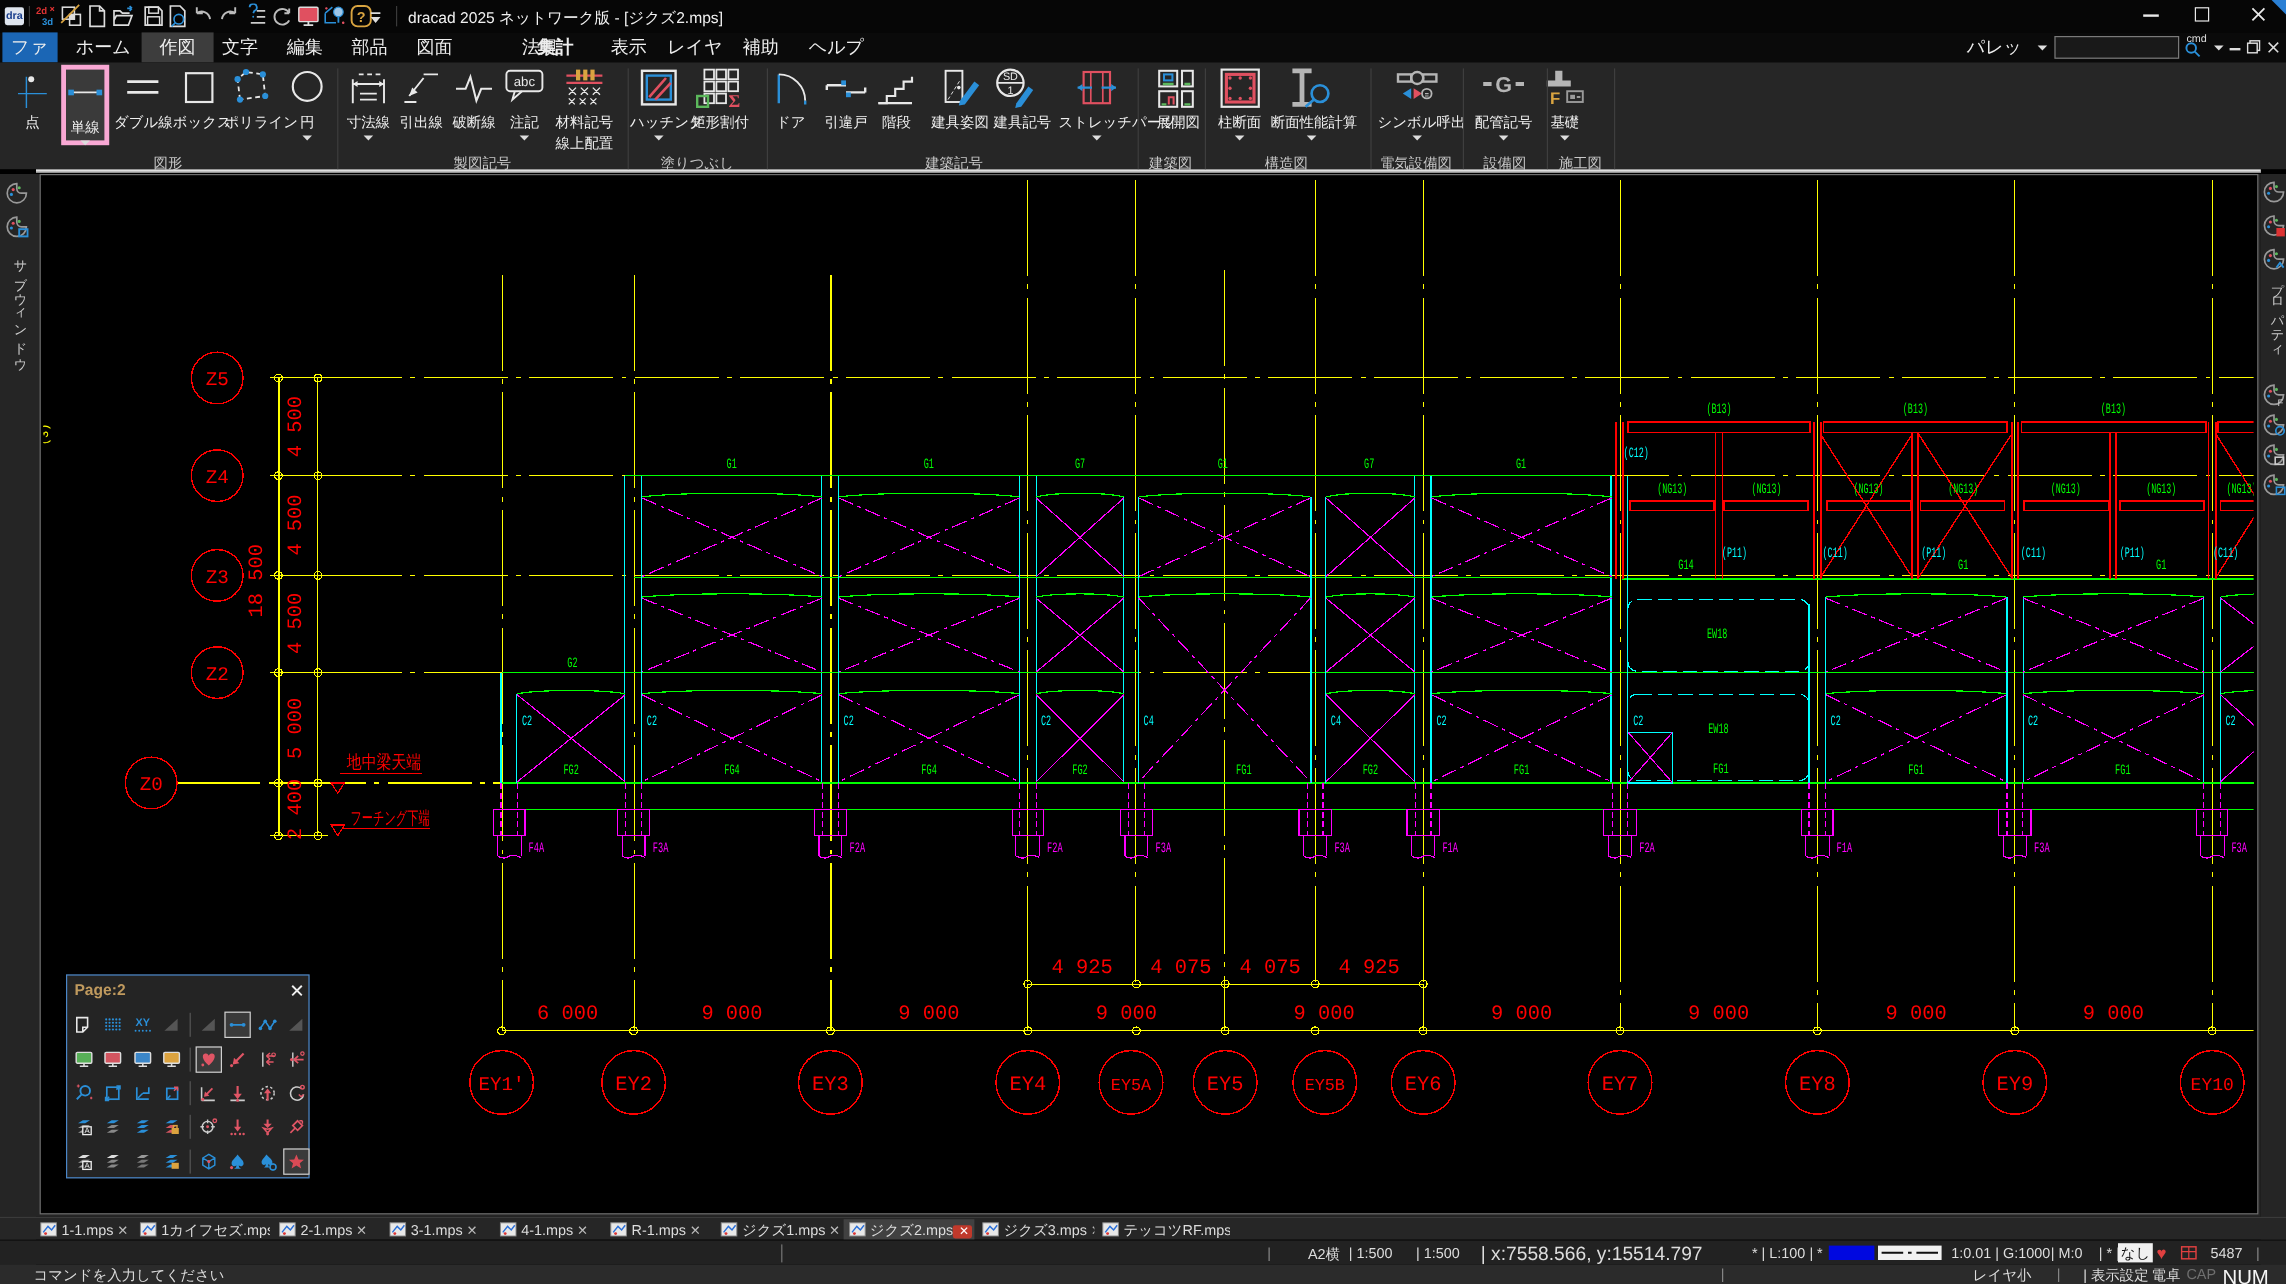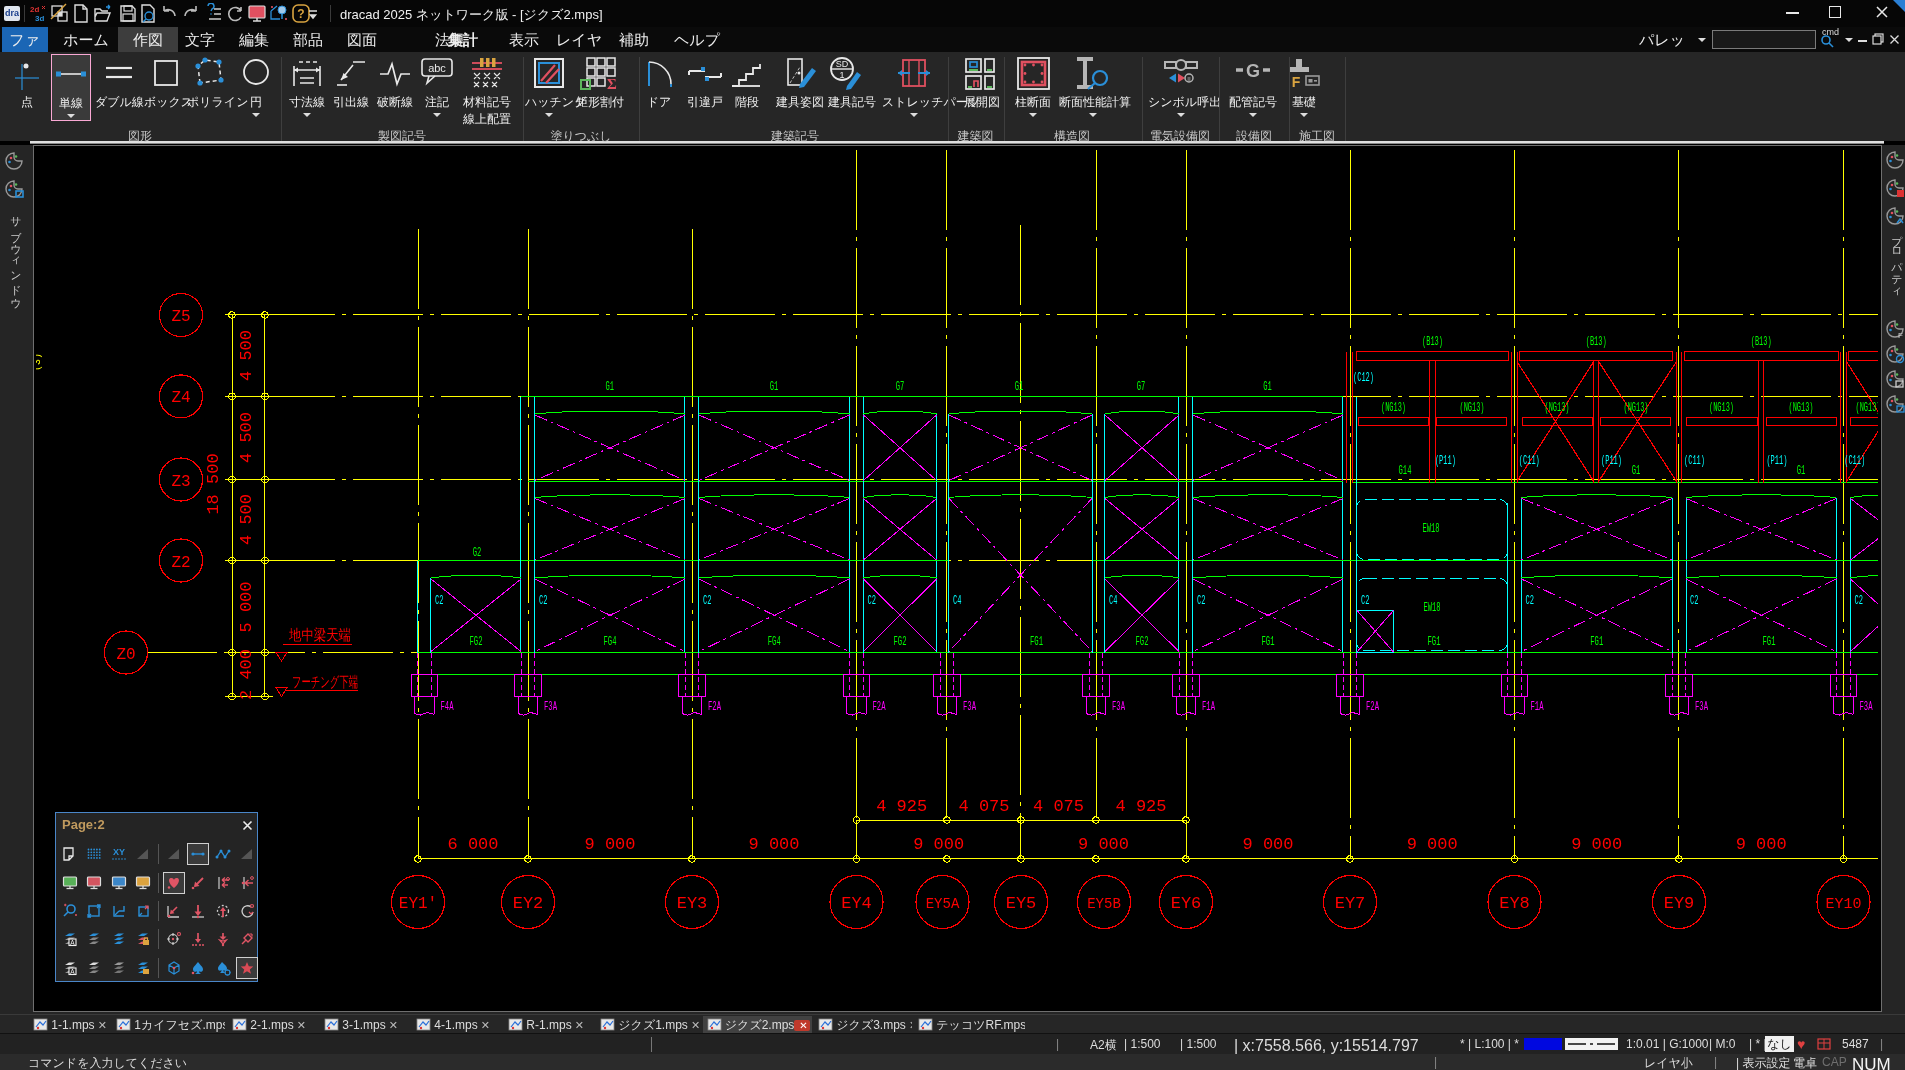--- a/index.html
+++ b/index.html
@@ -618,21 +618,21 @@
     <div class="rbtn" style="left:7.0px;top:2px;width:40px;">
       <div style="height:40px;display:flex;align-items:center;justify-content:center">
         <svg width="30" height="36" viewBox="0 0 30 36">
           <line x1="3" y1="22" x2="27" y2="22" stroke="#2a8fd8" stroke-width="1.2"></line>
           <line x1="10" y1="8" x2="10" y2="34" stroke="#2a8fd8" stroke-width="1.2"></line>
           <circle cx="14" cy="10" r="2.5" fill="#e8e8e8"></circle>
         </svg>
       </div>
       <div class="rlab">点</div>
     </div>
-    <div class="rbtn" style="left:51.0px;top:2px;width:40px;background:#3a3a3a;border:1px solid #f9a8d4;height:67px;">
+    <div class="rbtn" style="left:51.0px;top:2px;width:40px;background:#3a3a3a;border:4px solid #f9a8d4;height:67px;">
       <div style="height:40px;display:flex;align-items:center;justify-content:center">
         <svg width="34" height="36" viewBox="0 0 34 36">
           <line x1="4" y1="17" x2="30" y2="17" stroke="#e8e8e8" stroke-width="1.6"></line>
           <rect x="2" y="14.5" width="5" height="5" fill="#2a8fd8"></rect>
           <rect x="27" y="14.5" width="5" height="5" fill="#2a8fd8"></rect>
         </svg>
       </div>
       <div class="rlab">単線</div>
       <div class="arrow"></div>
     </div>

